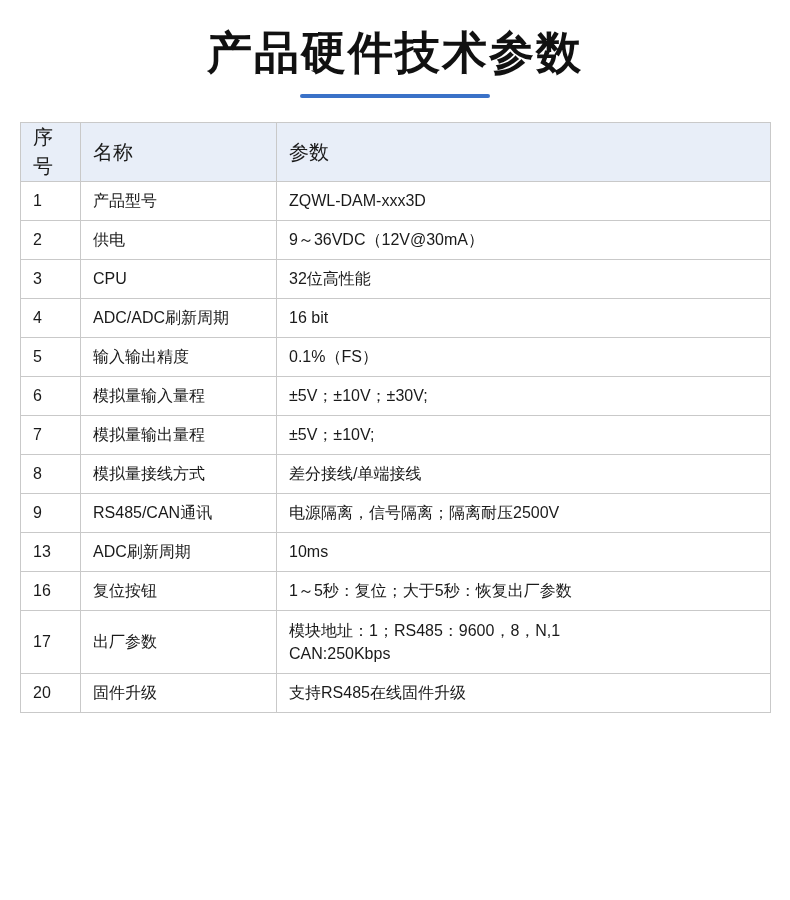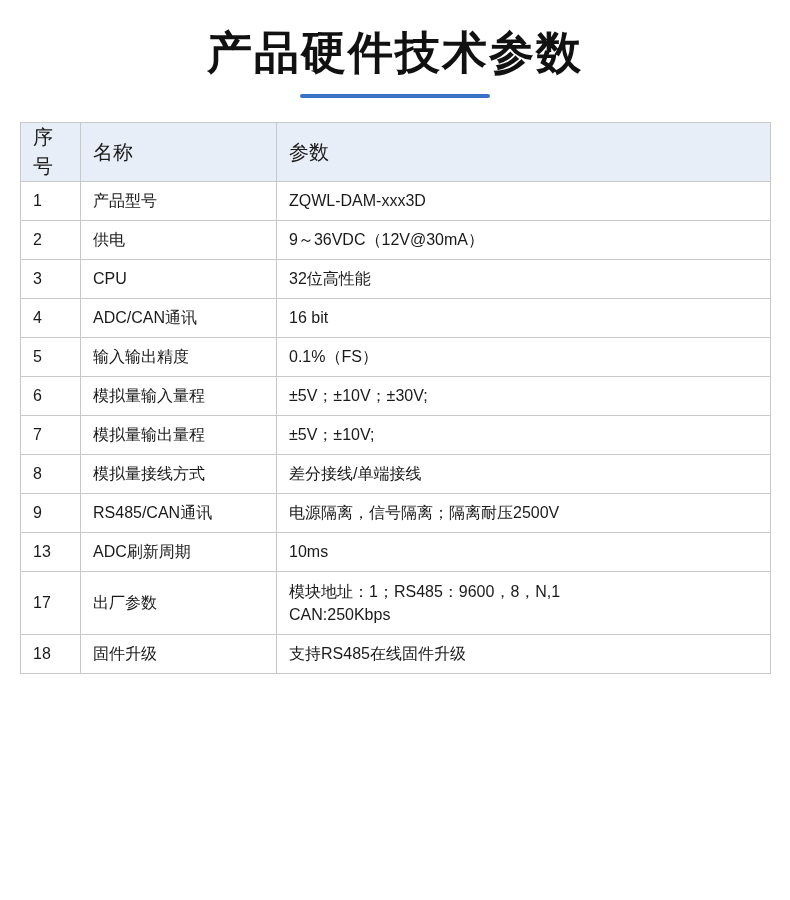--- a/index.html
+++ b/index.html
@@ -126,21 +126,21 @@
           </tr>
           <tr>
             <td class="idx">3</td>
             <td>CPU</td>
             <td>
               <span class="pline">32位高性能</span>
             </td>
           </tr>
           <tr>
             <td class="idx">4</td>
-            <td>ADC/CAN通讯</td>
+            <td>ADC/ADC刷新周期</td>
             <td>
               <span class="pline">16 bit</span>
             </td>
           </tr>
           <tr>
             <td class="idx">5</td>
             <td>输入输出精度</td>
             <td>
               <span class="pline">0.1%（FS）</span>
             </td>
@@ -171,32 +171,39 @@
             <td>RS485/CAN通讯</td>
             <td>
               <span class="pline">电源隔离，信号隔离；隔离耐压2500V</span>
             </td>
           </tr>
           <tr>
             <td class="idx">13</td>
             <td>ADC刷新周期</td>
             <td>
               <span class="pline">10ms</span>
+            </td>
+          </tr>
+          <tr>
+            <td class="idx">16</td>
+            <td>复位按钮</td>
+            <td>
+              <span class="pline">1～5秒：复位；大于5秒：恢复出厂参数</span>
             </td>
           </tr>
           <tr>
             <td class="idx">17</td>
             <td>出厂参数</td>
             <td class="multiline">
               <span class="pline">模块地址：1；RS485：9600，8，N,1</span>
               <span class="pline">CAN:250Kbps</span>
             </td>
           </tr>
           <tr>
-            <td class="idx">18</td>
+            <td class="idx">20</td>
             <td>固件升级</td>
             <td>
               <span class="pline">支持RS485在线固件升级</span>
             </td>
           </tr>
         </tbody>
     </table>
   </div>
 
 </div>

